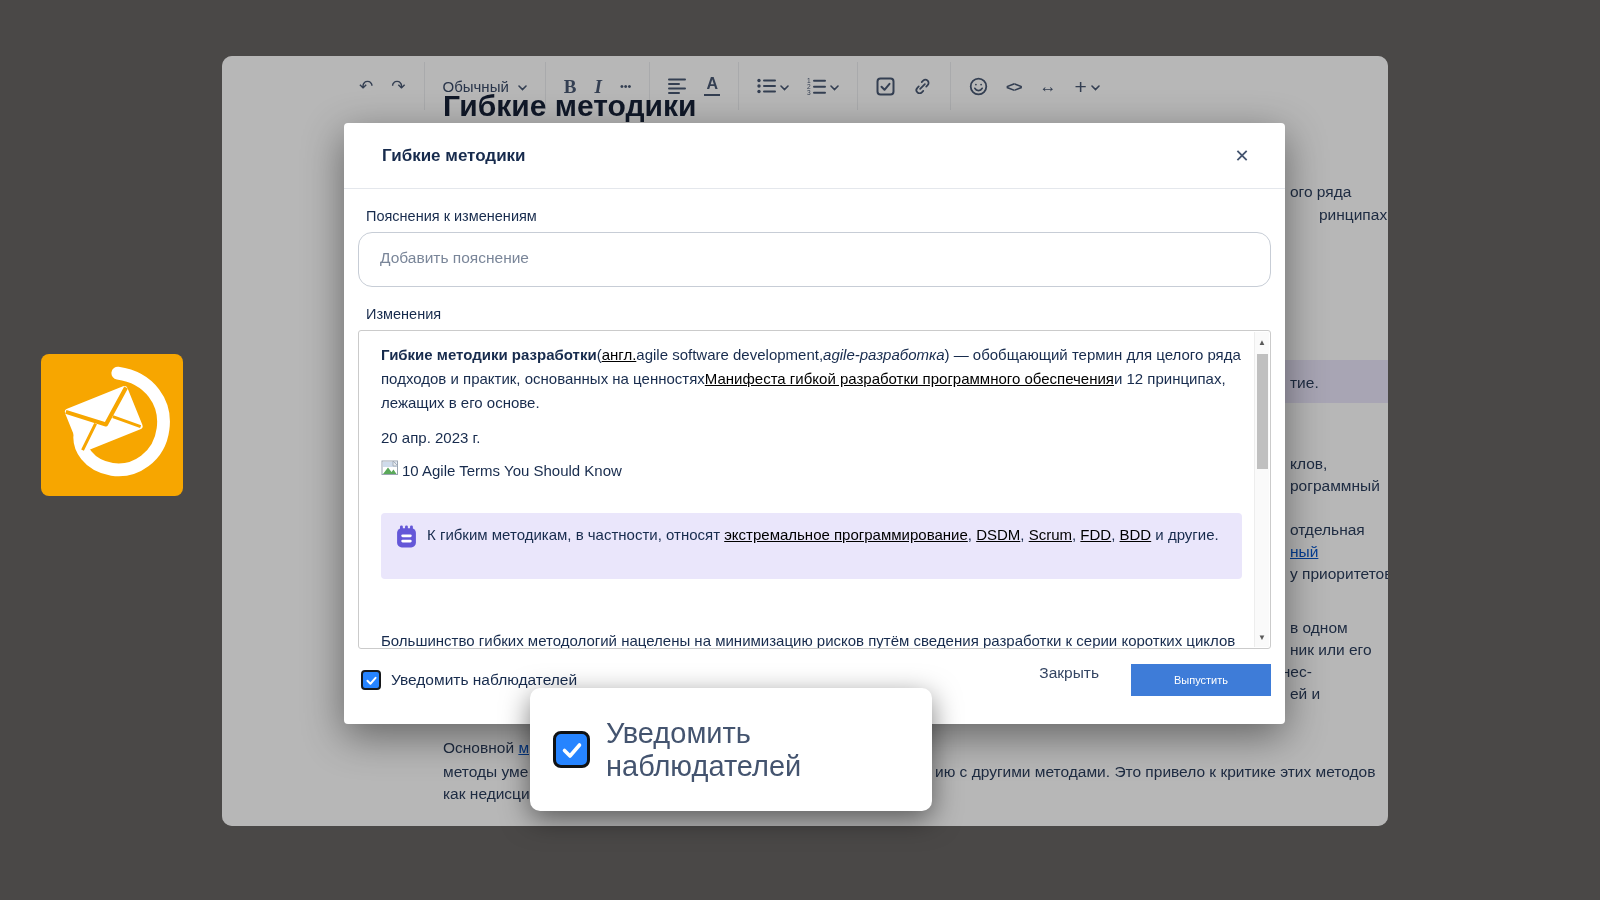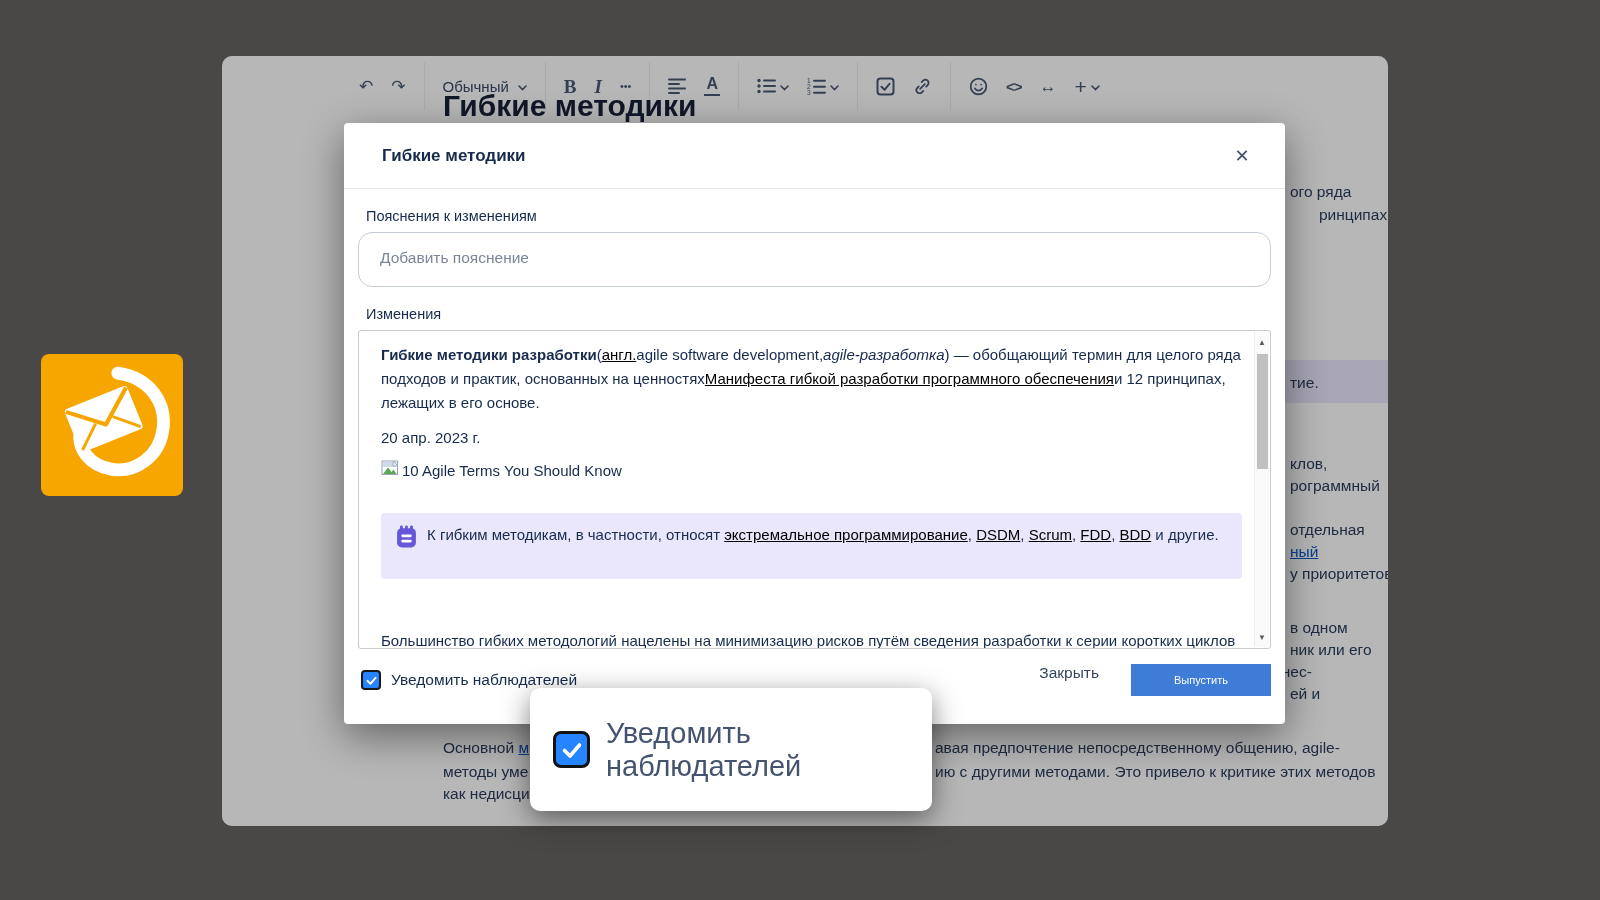--- a/index.html
+++ b/index.html
@@ -211,21 +211,20 @@
       <div class="frag" style="left: 1068px; top: 398px;">клов,</div>
       <div class="frag" style="left: 1068px; top: 420px;">рограммный</div>
       <div class="frag" style="left: 1068px; top: 464px;">отдельная</div>
       <div class="frag lnk" style="left: 1068px; top: 486px; text-align: right;">ный</div>
       <div class="frag" style="left: 1068px; top: 508px;">у приоритетов</div>
       <div class="frag" style="left: 1068px; top: 562px;">в одном</div>
       <div class="frag" style="left: 1068px; top: 584px;">ник или его</div>
       <div class="frag" style="left: 1004px; top: 606px;">кта, бизнес-</div>
       <div class="frag" style="left: 1068px; top: 628px;">ей и</div>
       <div class="frag" style="left: 221px; top: 682px;"><span>Основной </span><a class="lnk" href="#">м</a></div>
-      <div class="frag" style="left: 713px; top: 682px;">авая предпочтение непосредственному общению, agile-</div>
       <div class="frag" style="left: 221px; top: 706px;">методы уме</div>
       <div class="frag" style="left: 713px; top: 706px;">ию с другими методами. Это привело к критике этих методов</div>
       <div class="frag" style="left: 221px; top: 728px;">как недисци</div>
       <div></div>
     <div class="dim"></div>
   </div>
 
   <div class="modal">
     <div class="m-header">
       <span class="m-title">Гибкие методики</span>

